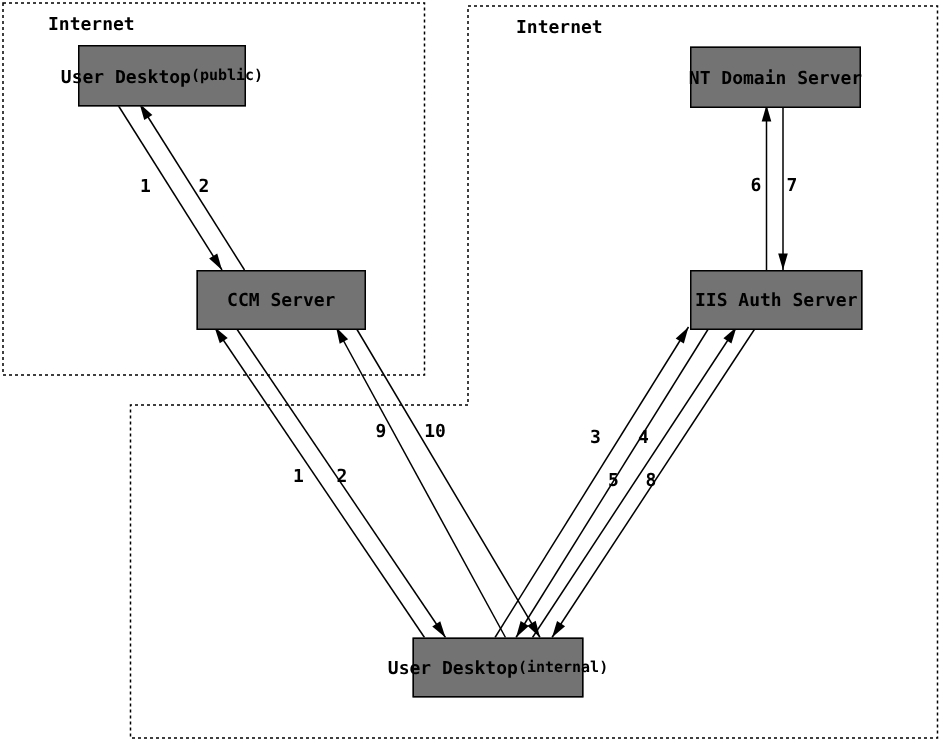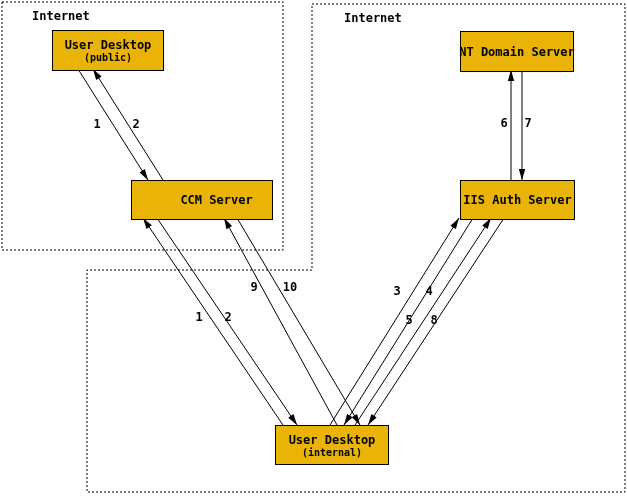--- a/index.html
+++ b/index.html
@@ -11,22 +11,22 @@
     font-family:"DejaVu Sans Mono","Liberation Mono",monospace;
   }
   #edges-svg{position:absolute;left:0;top:0;z-index:1;}
   .region-label{
     position:absolute;z-index:2;
     font:bold 12px "DejaVu Sans Mono","Liberation Mono",monospace;
     color:#000;white-space:nowrap;margin-left:22px;
   }
   .node{
     position:absolute;z-index:3;
-    background:#eab308;border:1px solid #000000;
-    display:flex;flex-direction:column;align-items:center;justify-content:center;
+    background:#737373;border:1px solid #000000;
+    display:flex;align-items:center;justify-content:center;
     color:#000;text-align:center;white-space:nowrap;
   }
   .node .title{font:bold 12px "DejaVu Sans Mono","Liberation Mono",monospace;line-height:14px;}
   .node .subtitle{font:bold 10px "DejaVu Sans Mono","Liberation Mono",monospace;line-height:11px;text-align:center;}
   .edge-label{
     font:bold 12px "DejaVu Sans Mono","Liberation Mono",monospace;
     fill:#000;text-anchor:middle;
   }
 </style>
 </head>
@@ -72,21 +72,21 @@
       <line x1="522" y1="70" x2="522" y2="180" stroke="#000000" stroke-width="1"></line>
       <polygon points="522,180 518.8,169 525.2,169" fill="#000000"></polygon>
       <text x="528" y="123" dy="4" class="edge-label">7</text>
     </svg>
 <div class="region-label" style="left: 10px; top: 9px;">Internet</div>
     <div class="region-label" style="left: 322px; top: 11px;">Internet</div>
     <div class="node" style="left: 52px; top: 30px; width: 110px; height: 39px;">
       <div class="title">User Desktop</div>
       <div class="subtitle">(public)</div>
     </div>
-    <div class="node" style="left: 131px; top: 180px; width: 111px; height: 38px; padding-left: 29px;">
+    <div class="node" style="left: 131px; top: 180px; width: 111px; height: 38px;">
       <div class="title">CCM Server</div>
     </div>
     <div class="node" style="left: 460px; top: 31px; width: 112px; height: 39px; justify-content: center;">
       <div class="title">NT Domain Server</div>
     </div>
     <div class="node" style="left: 460px; top: 180px; width: 113px; height: 38px;">
       <div class="title">IIS Auth Server</div>
     </div>
     <div class="node" style="left: 275px; top: 425px; width: 112px; height: 38px;">
       <div class="title">User Desktop</div>

